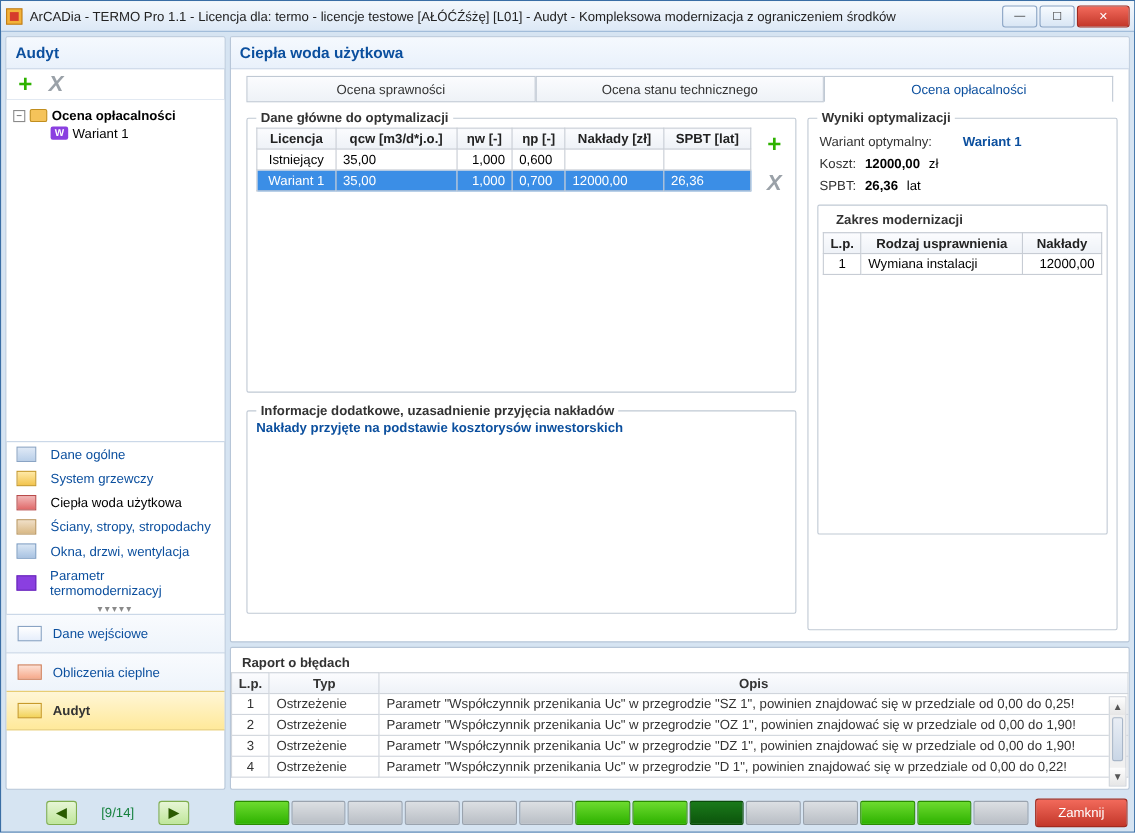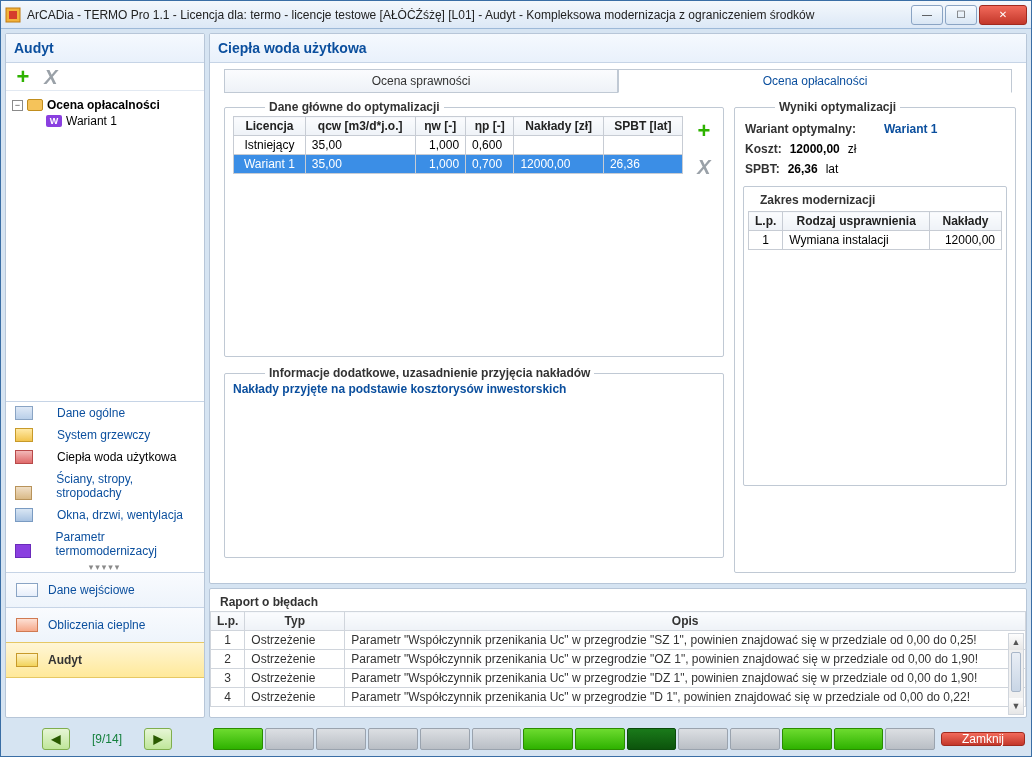--- a/index.html
+++ b/index.html
@@ -19,48 +19,48 @@
   .panel-title{padding:6px 8px;font-weight:bold;color:#0b4f9e;font-size:14px;background:linear-gradient(#f5f9fe,#e9f1fb);border-bottom:1px solid #c6d4e6;}
   .toolbar-row{height:28px;display:flex;align-items:center;padding:2px 6px;gap:6px;border-bottom:1px solid #e2e9f2;}
   .icon-btn{width:22px;height:22px;display:flex;align-items:center;justify-content:center;border-radius:2px;}
   .tree{flex:0 0 auto;height:310px;overflow:auto;padding:6px;background:#fff;}
   .tree-ul{list-style:none;margin:0;padding:0;}
   .tree-li{display:flex;align-items:center;gap:4px;padding:1px 0;}
   .tree .sel{font-weight:bold;}
   .tree-indent{padding-left:34px;}
   .tree-box{width:11px;height:11px;border:1px solid #8a8a8a;display:inline-flex;align-items:center;justify-content:center;font-size:9px;color:#444;line-height:1;}
   .nav-list{border-top:1px solid #c6d4e6;}
-  .nav-item{display:flex;align-items:flex-end;gap:24px;padding:3px 8px;color:#0b4f9e;border:1px solid transparent;}
+  .nav-item{display:flex;align-items:center;gap:13px;padding:3px 8px;color:#0b4f9e;border:1px solid transparent;}
   .nav-item .nav-icon{width:18px;height:14px;display:inline-block;}
   .nav-item.active{color:#000;font-weight:normal;}
   .nav-item.black{color:#000;}
   .dots{text-align:center;color:#8a8a8a;font-size:9px;letter-spacing:2px;}
   .side-tab{display:flex;align-items:center;gap:10px;padding:10px 10px;border-top:1px solid #c6d4e6;background:linear-gradient(#f9fbfe,#eef4fb);font-weight:normal;}
   .side-tab .sq{width:22px;height:14px;display:inline-block;}
   .side-tab.blue{color:#0b4f9e;}
   .side-tab.active{background:linear-gradient(#fff6d6,#ffe99a);border:1px solid #e6c864;border-left:none;border-right:none;}
   
   .right{flex:1;display:flex;flex-direction:column;gap:4px;min-width:0;}
   .main{flex:1;border:1px solid #b7c6d8;background:#fff;border-radius:2px;display:flex;flex-direction:column;min-height:0;}
   .tabs{display:flex;gap:0;padding:6px 14px 0 14px;}
   .tab{flex:1;text-align:center;padding:4px 18px;border:1px solid #c0c9d4;background:linear-gradient(#fbfcfe,#eef2f7);border-bottom:1px solid #c0c9d4;color:#333;}
   .tab.active{background:#fff;border-bottom:1px solid #fff;color:#0b4f9e;}
   .content{display:flex;gap:10px;padding:8px 10px 10px 14px;flex:1;min-height:0;}
   .group{border:1px solid #c0c9d4;border-radius:2px;padding:8px;position:relative;margin-top:6px;}
-  .group>.legend{position:absolute;top:-8px;left:8px;background:#fff;padding:0 4px;font-weight:bold;color:#333;margin-left:32px;}
+  .group>.legend{position:absolute;top:-8px;left:8px;background:#fff;padding:0 4px;font-weight:bold;color:#333;}
   .col-left{flex:1;display:flex;flex-direction:column;gap:10px;min-width:0;}
   .col-right{width:282px;display:flex;flex-direction:column;gap:8px;}
   table.grid{border-collapse:collapse;width:100%;}
   table.grid th, table.grid td{border:1px solid #c7ccd4;padding:2px 6px;text-align:center;white-space:nowrap;}
   table.grid th{background:linear-gradient(#fbfcfe,#eef2f7);color:#222;}
   tr.selrow td{background:#3b8ee6;color:#fff;}
   .grid-wrap{display:flex;align-items:flex-start;gap:10px;}
   .grid-side{display:flex;flex-direction:column;gap:14px;padding-top:4px;}
   .kv{display:flex;gap:8px;align-items:baseline;margin:6px 2px;}
-  .kv .k{color:#333;font-weight:bold;}
+  .kv .k{color:#333;}
   .kv .v{font-weight:bold;}
   .kv .link{color:#0b4f9e;font-weight:bold;}
   .subgroup{border:1px solid #c0c9d4;border-radius:2px;margin-top:10px;}
   .subgroup .legend2{font-weight:bold;color:#333;margin:-8px 0 4px 8px;background:#fff;display:inline-block;padding:0 4px;}
   .info-extra{height:185px;}
   .info-link{color:#0b4f9e;font-weight:bold;}
   
   .errors{height:130px;border:1px solid #b7c6d8;background:#fff;border-radius:2px;display:flex;flex-direction:column;}
   .err-title{font-weight:bold;color:#333;padding:6px 10px 2px 10px;}
   .err-table-wrap{flex:1;overflow:hidden;position:relative;}
@@ -73,21 +73,21 @@
   .scroll-thumb{margin:2px;height:40px;background:linear-gradient(#e9eef5,#c9d6e6);border:1px solid #a8b6c8;border-radius:2px;}
   
   .bottom{height:34px;display:flex;align-items:center;padding:4px 6px;gap:6px;background:transparent;}
   .navbtn{width:28px;height:22px;border:1px solid #7fae4d;background:linear-gradient(#e7f6d6,#bfe69a);border-radius:3px;display:flex;align-items:center;justify-content:center;color:#2a5b00;font-weight:bold;}
   .pageno{padding:0 10px;color:#15803d;}
   .progress{flex:1;display:flex;gap:2px;height:22px;align-items:stretch;}
   .seg{flex:1;border-radius:2px;border:1px solid #9aa3ae;}
   .seg.gr{background:linear-gradient(#6ddb2f,#2eb200);border-color:#2a8c00;}
   .seg.ga{background:linear-gradient(#dcdfe3,#b9bec5);}
   .seg.dk{background:linear-gradient(#1a7a1a,#0c540c);border-color:#0a4a0a;}
-  .closebtn{width:84px;height:14px;border:1px solid #a02a1f;background:linear-gradient(#f26a5b,#c3372a);color:#fff;border-radius:3px;display:flex;align-items:center;justify-content:center;}
+  .closebtn{width:84px;height:26px;border:1px solid #a02a1f;background:linear-gradient(#f26a5b,#c3372a);color:#fff;border-radius:3px;display:flex;align-items:center;justify-content:center;}
   
   .plus-ic{color:#2eb200;font-size:22px;font-weight:bold;line-height:1;}
   .x-ic{color:#9aa1a8;font-size:20px;font-weight:bold;line-height:1;font-style:italic;}
   .folder-ic{width:16px;height:12px;background:#f5c35a;border:1px solid #c18e1e;display:inline-block;border-radius:2px;}
   .w-ic{width:16px;height:12px;background:#8a3fe0;color:#fff;display:inline-flex;align-items:center;justify-content:center;font-size:9px;font-weight:bold;border-radius:2px;}
 </style>
 </head>
 <body>
 
 <div class="window">
@@ -171,20 +171,21 @@
         <span class="sq" style="background:linear-gradient(#fff2c2,#f2d35a);border:1px solid #c79a2a;"></span>
         <span style="color:#333;font-weight:bold;">Audyt</span>
       </div>
     </div>
 
     <div class="right">
       <div class="main">
         <div class="panel-title">Ciepła woda użytkowa</div>
         <div class="tabs">
           <div class="tab">Ocena sprawności</div>
+          <div class="tab">Ocena stanu technicznego</div>
           <div class="tab active">Ocena opłacalności</div>
         </div>
         <div class="content">
           <div class="col-left">
             <div class="group">
               <div class="legend">Dane główne do optymalizacji</div>
               <div class="grid-wrap">
                 <table class="grid">
                   <thead>
                       <tr>

